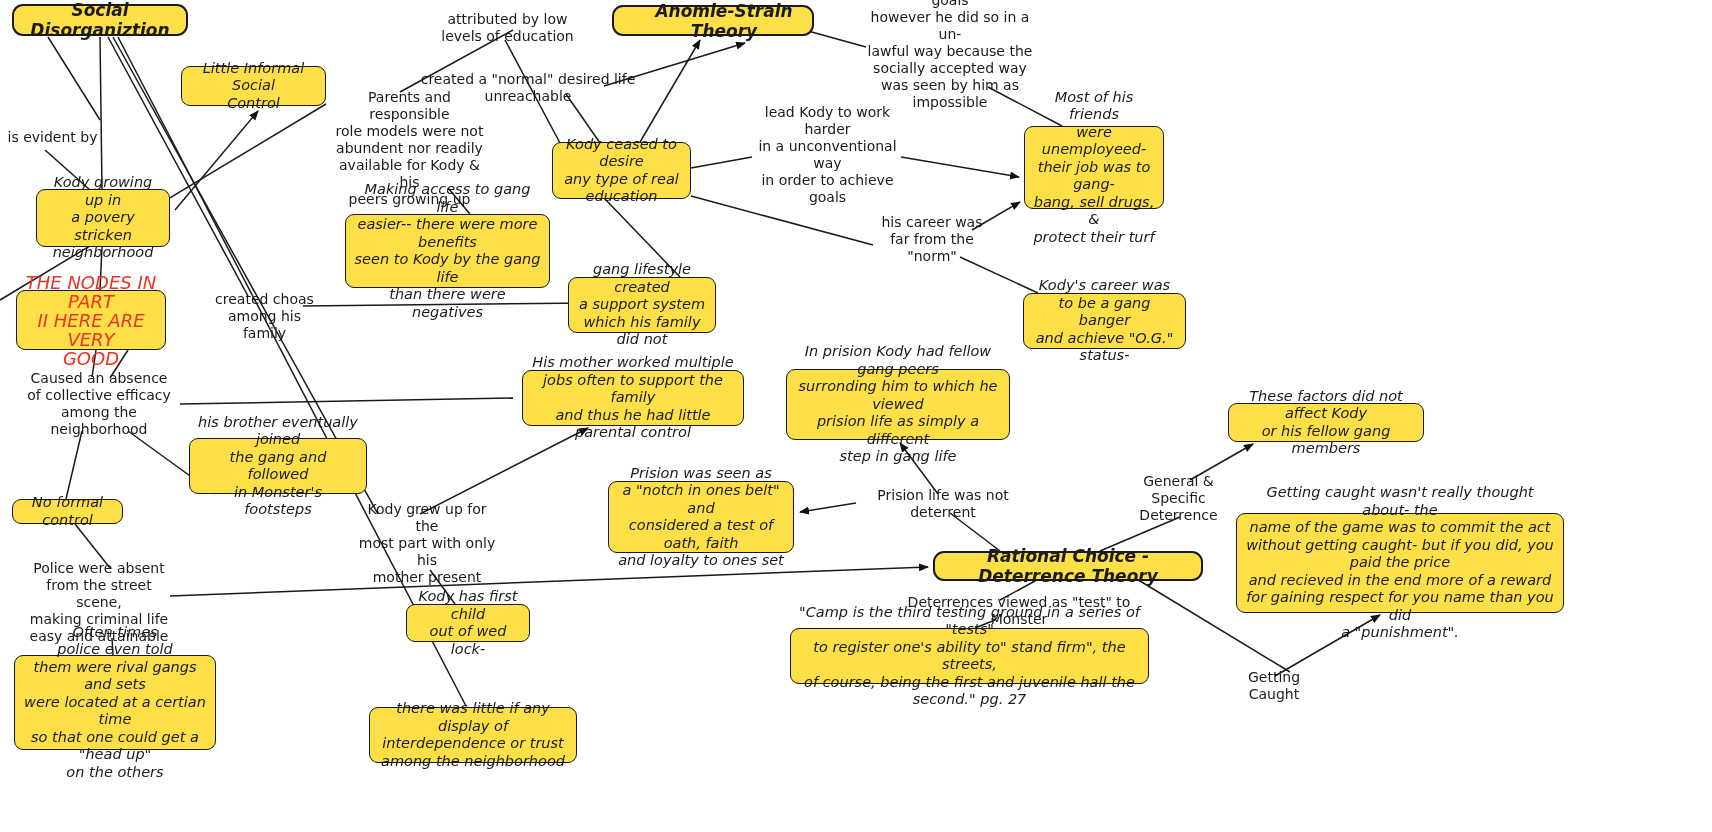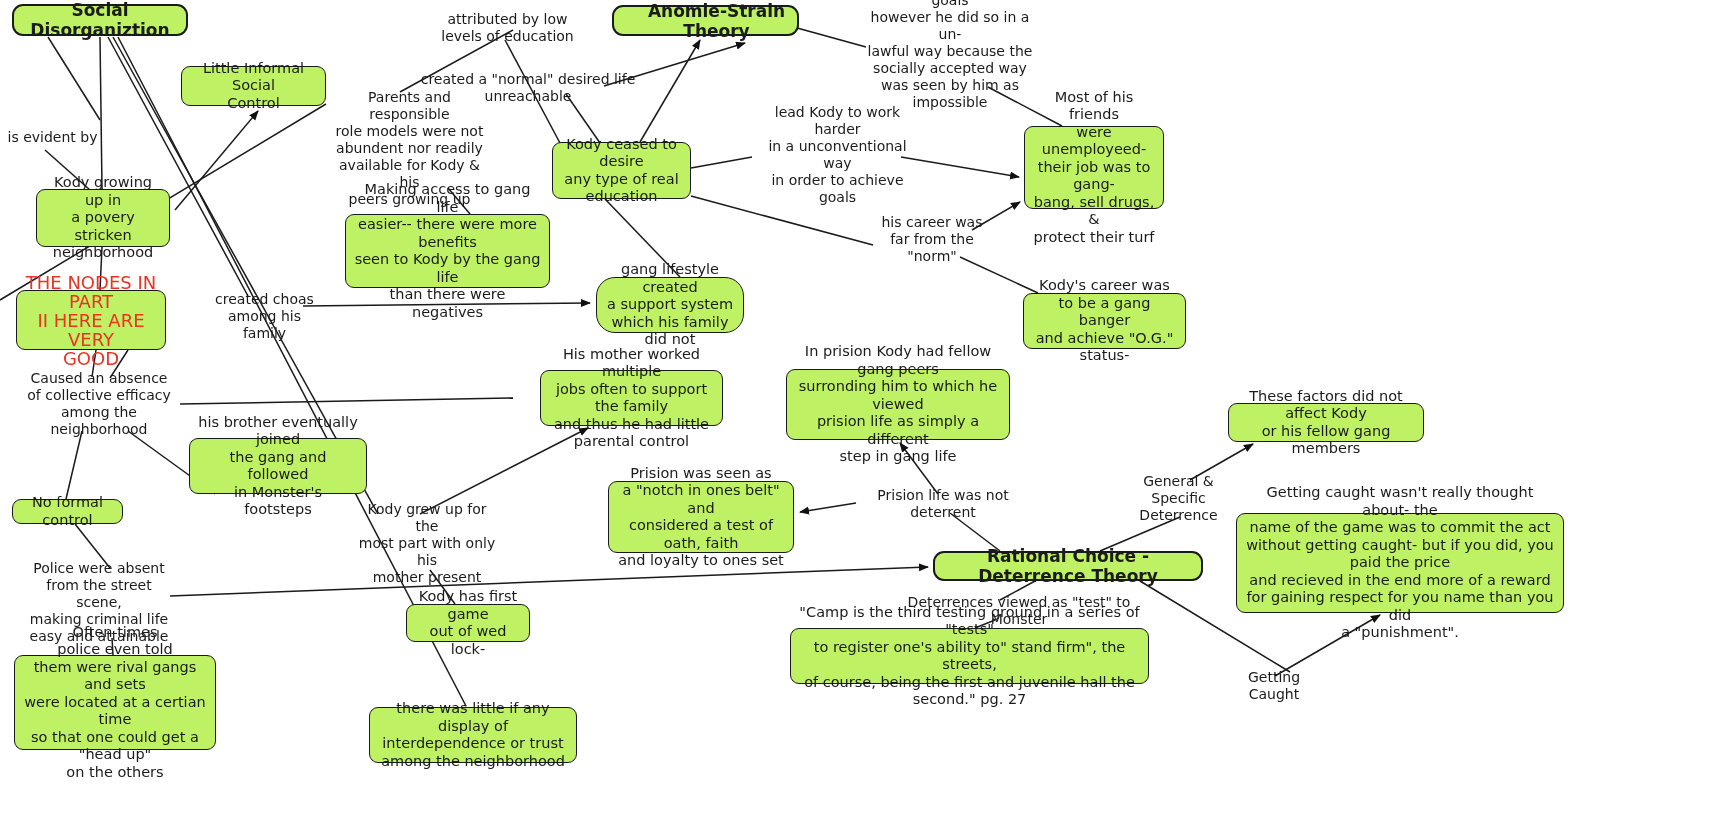--- a/index.html
+++ b/index.html
@@ -21,32 +21,33 @@
     position: absolute;
     left: 0;
     top: 0;
     width: 1712px;
     height: 832px;
     pointer-events: none;
   }
   .node {
     position: absolute;
     box-sizing: border-box;
-    background: #bef264;
+    background: #fde047;
     border: 1.6px solid #1a1a1a;
     border-radius: 9px;
     display: flex;
     align-items: center;
     justify-content: center;
     text-align: center;
     color: #1b1b1b;
     font-size: 14.5px;
     line-height: 17.5px;
     padding: 4px 8px;
     white-space: pre-line;
+    font-style: italic;
   }
   .node.title {
     font-weight: bold;
     font-size: 17px;
     line-height: 20px;
     border-width: 2px;
     border-radius: 11px;
   }
   .node.alert {
     color: #ea3323;
@@ -133,70 +134,70 @@
       <line x1="995" y1="620" x2="975" y2="628"></line>
 
       <line x1="1140" y1="581" x2="1290" y2="672"></line>
       <line x1="1275" y1="676" x2="1380" y2="615" marker-end="url(#arrow)"></line>
     </g>
   </svg>
 
   <div class="node title" style="left:12px;top:4px;width:176px;height:32px;">Social Disorganiztion</div>
   <div class="node" style="left:181px;top:66px;width:145px;height:40px;">Little Informal Social
 Control</div>
-  <div class="node title" style="left:612px;top:5px;width:187px;height:31px;padding-left:30px;">Anomie-Strain Theory</div>
+  <div class="node title" style="left:612px;top:5px;width:202px;height:31px;padding-left:30px;">Anomie-Strain Theory</div>
   <div class="node" style="left:36px;top:189px;width:134px;height:58px;">Kody growing up in
 a povery stricken
 neighborhood</div>
   <div class="node alert" style="left:16px;top:290px;width:150px;height:60px;">THE NODES IN PART
 II HERE ARE VERY
 GOOD</div>
   <div class="node" style="left:345px;top:214px;width:205px;height:74px;">Making access to gang life
 easier-- there were more benefits
 seen to Kody by the gang life
 than there were negatives</div>
   <div class="node" style="left:552px;top:142px;width:139px;height:57px;">Kody ceased to desire
 any type of real
 education</div>
   <div class="node" style="left:1024px;top:126px;width:140px;height:83px;">Most of his friends
 were unemployeed-
 their job was to gang-
 bang, sell drugs, &amp;
 protect their turf</div>
-  <div class="node" style="left:596px;top:277px;width:148px;height:56px;border-radius:19px;">gang lifestyle created
+  <div class="node" style="left:568px;top:277px;width:148px;height:56px;">gang lifestyle created
 a support system
 which his family did not</div>
   <div class="node" style="left:1023px;top:293px;width:163px;height:56px;">Kody's career was
 to be a gang banger
 and achieve "O.G." status-</div>
   <div class="node" style="left:189px;top:438px;width:178px;height:56px;">his brother eventually joined
 the gang and followed
 in Monster's footsteps</div>
-  <div class="node" style="left:540px;top:370px;width:183px;height:56px;">His mother worked multiple
+  <div class="node" style="left:522px;top:370px;width:222px;height:56px;">His mother worked multiple
 jobs often to support the family
 and thus he had little parental control</div>
   <div class="node" style="left:786px;top:369px;width:224px;height:71px;">In prision Kody had fellow gang peers
 surronding him to which he viewed
 prision life as simply a different
 step in gang life</div>
   <div class="node" style="left:1190px;top:403px;width:196px;height:39px;margin-left:38px;">These factors did not affect Kody
 or his fellow gang members</div>
   <div class="node" style="left:12px;top:499px;width:111px;height:25px;">No formal control</div>
   <div class="node" style="left:608px;top:481px;width:186px;height:72px;">Prision was seen as
 a "notch in ones belt" and
 considered a test of oath, faith
 and loyalty to ones set</div>
   <div class="node title" style="left:933px;top:551px;width:270px;height:30px;">Rational Choice - Deterrence Theory</div>
   <div class="node" style="left:1236px;top:513px;width:328px;height:100px;">Getting caught wasn't really thought about- the
 name of the game was to commit the act
 without getting caught- but if you did, you paid the price
 and recieved in the end more of a reward
 for gaining respect for you name than you did
 a "punishment".</div>
-  <div class="node" style="left:406px;top:604px;width:124px;height:38px;">Kody has first game
+  <div class="node" style="left:406px;top:604px;width:124px;height:38px;">Kody has first child
 out of wed lock-</div>
   <div class="node" style="left:790px;top:628px;width:359px;height:56px;">"Camp is the third testing ground in a series of "tests"
 to register one's ability to" stand firm", the streets,
 of course, being the first and juvenile hall the second." pg. 27</div>
   <div class="node" style="left:14px;top:655px;width:202px;height:95px;">Often times
 police even told
 them were rival gangs and sets
 were located at a certian time
 so that one could get a "head up"
 on the others</div>
@@ -212,21 +213,21 @@
 however he did so in a un-
 lawful way because the
 socially accepted way
 was seen by him as
 impossible</div>
   <div class="link-label" style="left:328px;top:111px;width:163px;height:75px;">Parents and responsible
 role models were not
 abundent nor readily
 available for Kody &amp; his
 peers growing up</div>
-  <div class="link-label" style="left:754px;top:129px;width:147px;height:52px;margin-left:10px;">lead Kody to work harder
+  <div class="link-label" style="left:754px;top:129px;width:147px;height:52px;">lead Kody to work harder
 in a unconventional way
 in order to achieve goals</div>
   <div class="link-label" style="left:873px;top:222px;width:118px;height:35px;">his career was
 far from the "norm"</div>
   <div class="link-label" style="left:192px;top:299px;width:111px;height:35px;margin-left:17px;">created choas
 among his family</div>
   <div class="link-label" style="left:19px;top:378px;width:160px;height:52px;">Caused an absence
 of collective efficacy
 among the neighborhood</div>
   <div class="link-label" style="left:358px;top:517px;width:138px;height:52px;">Kody grew up for the

